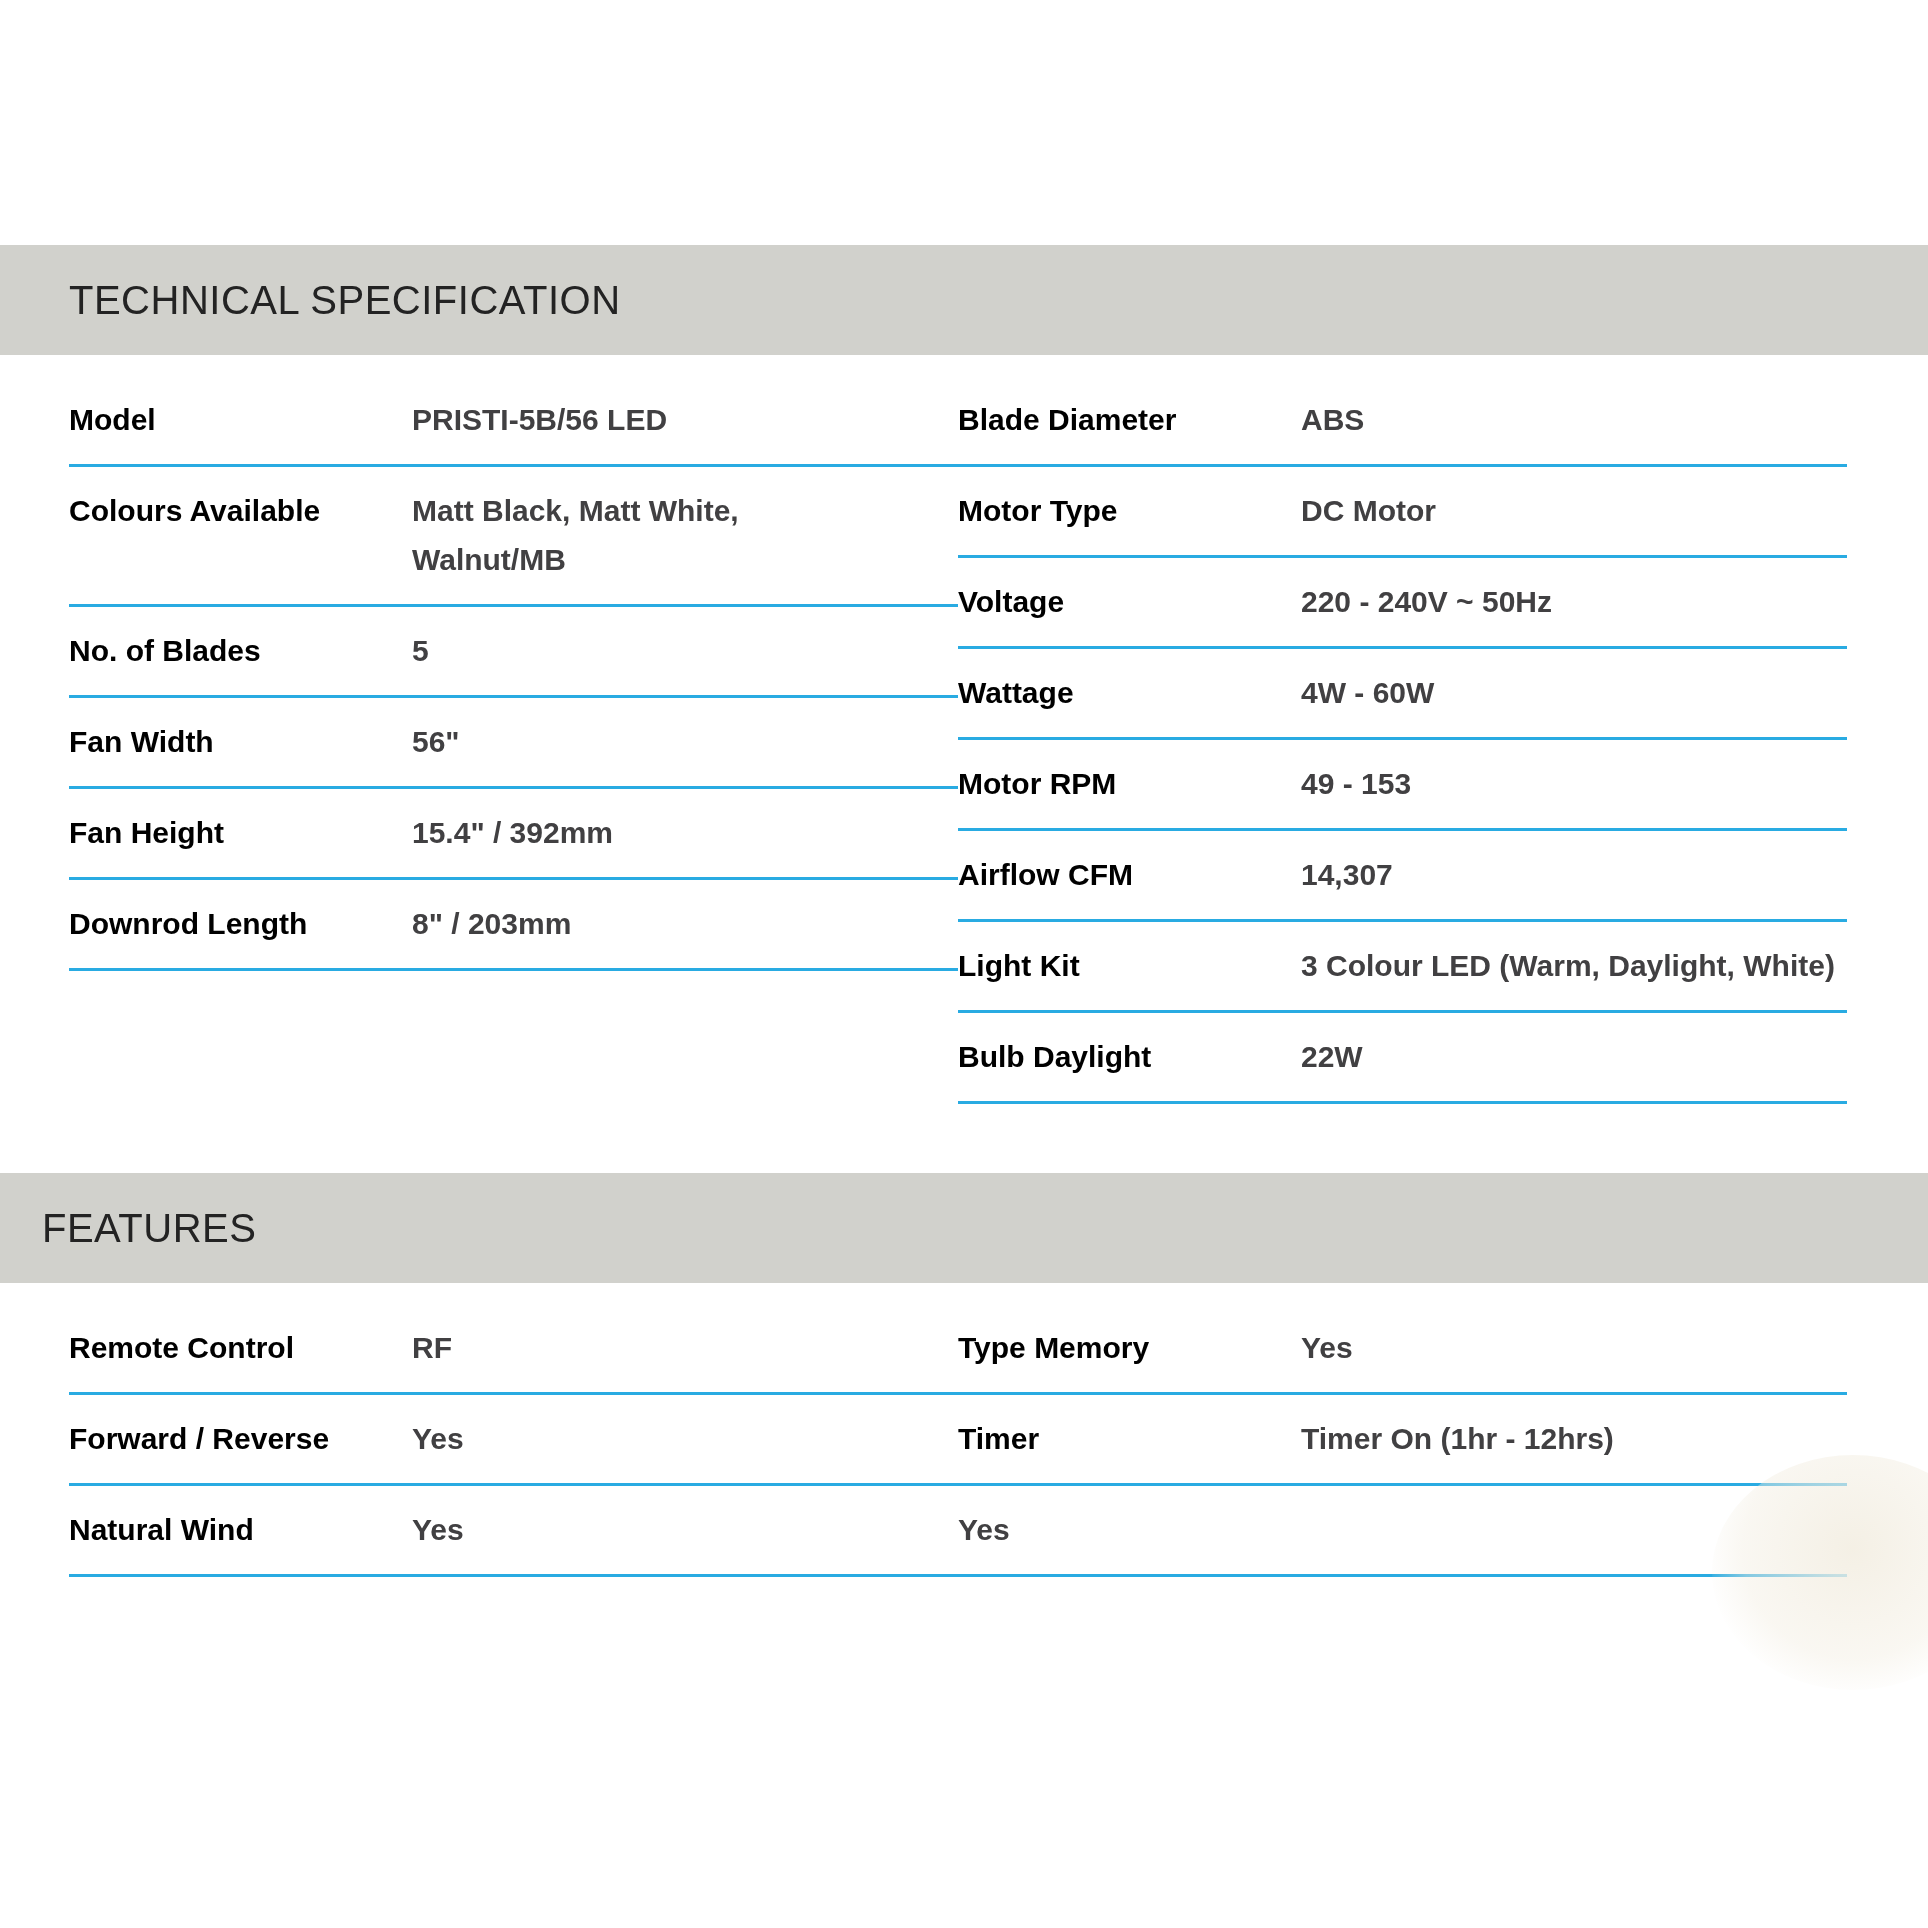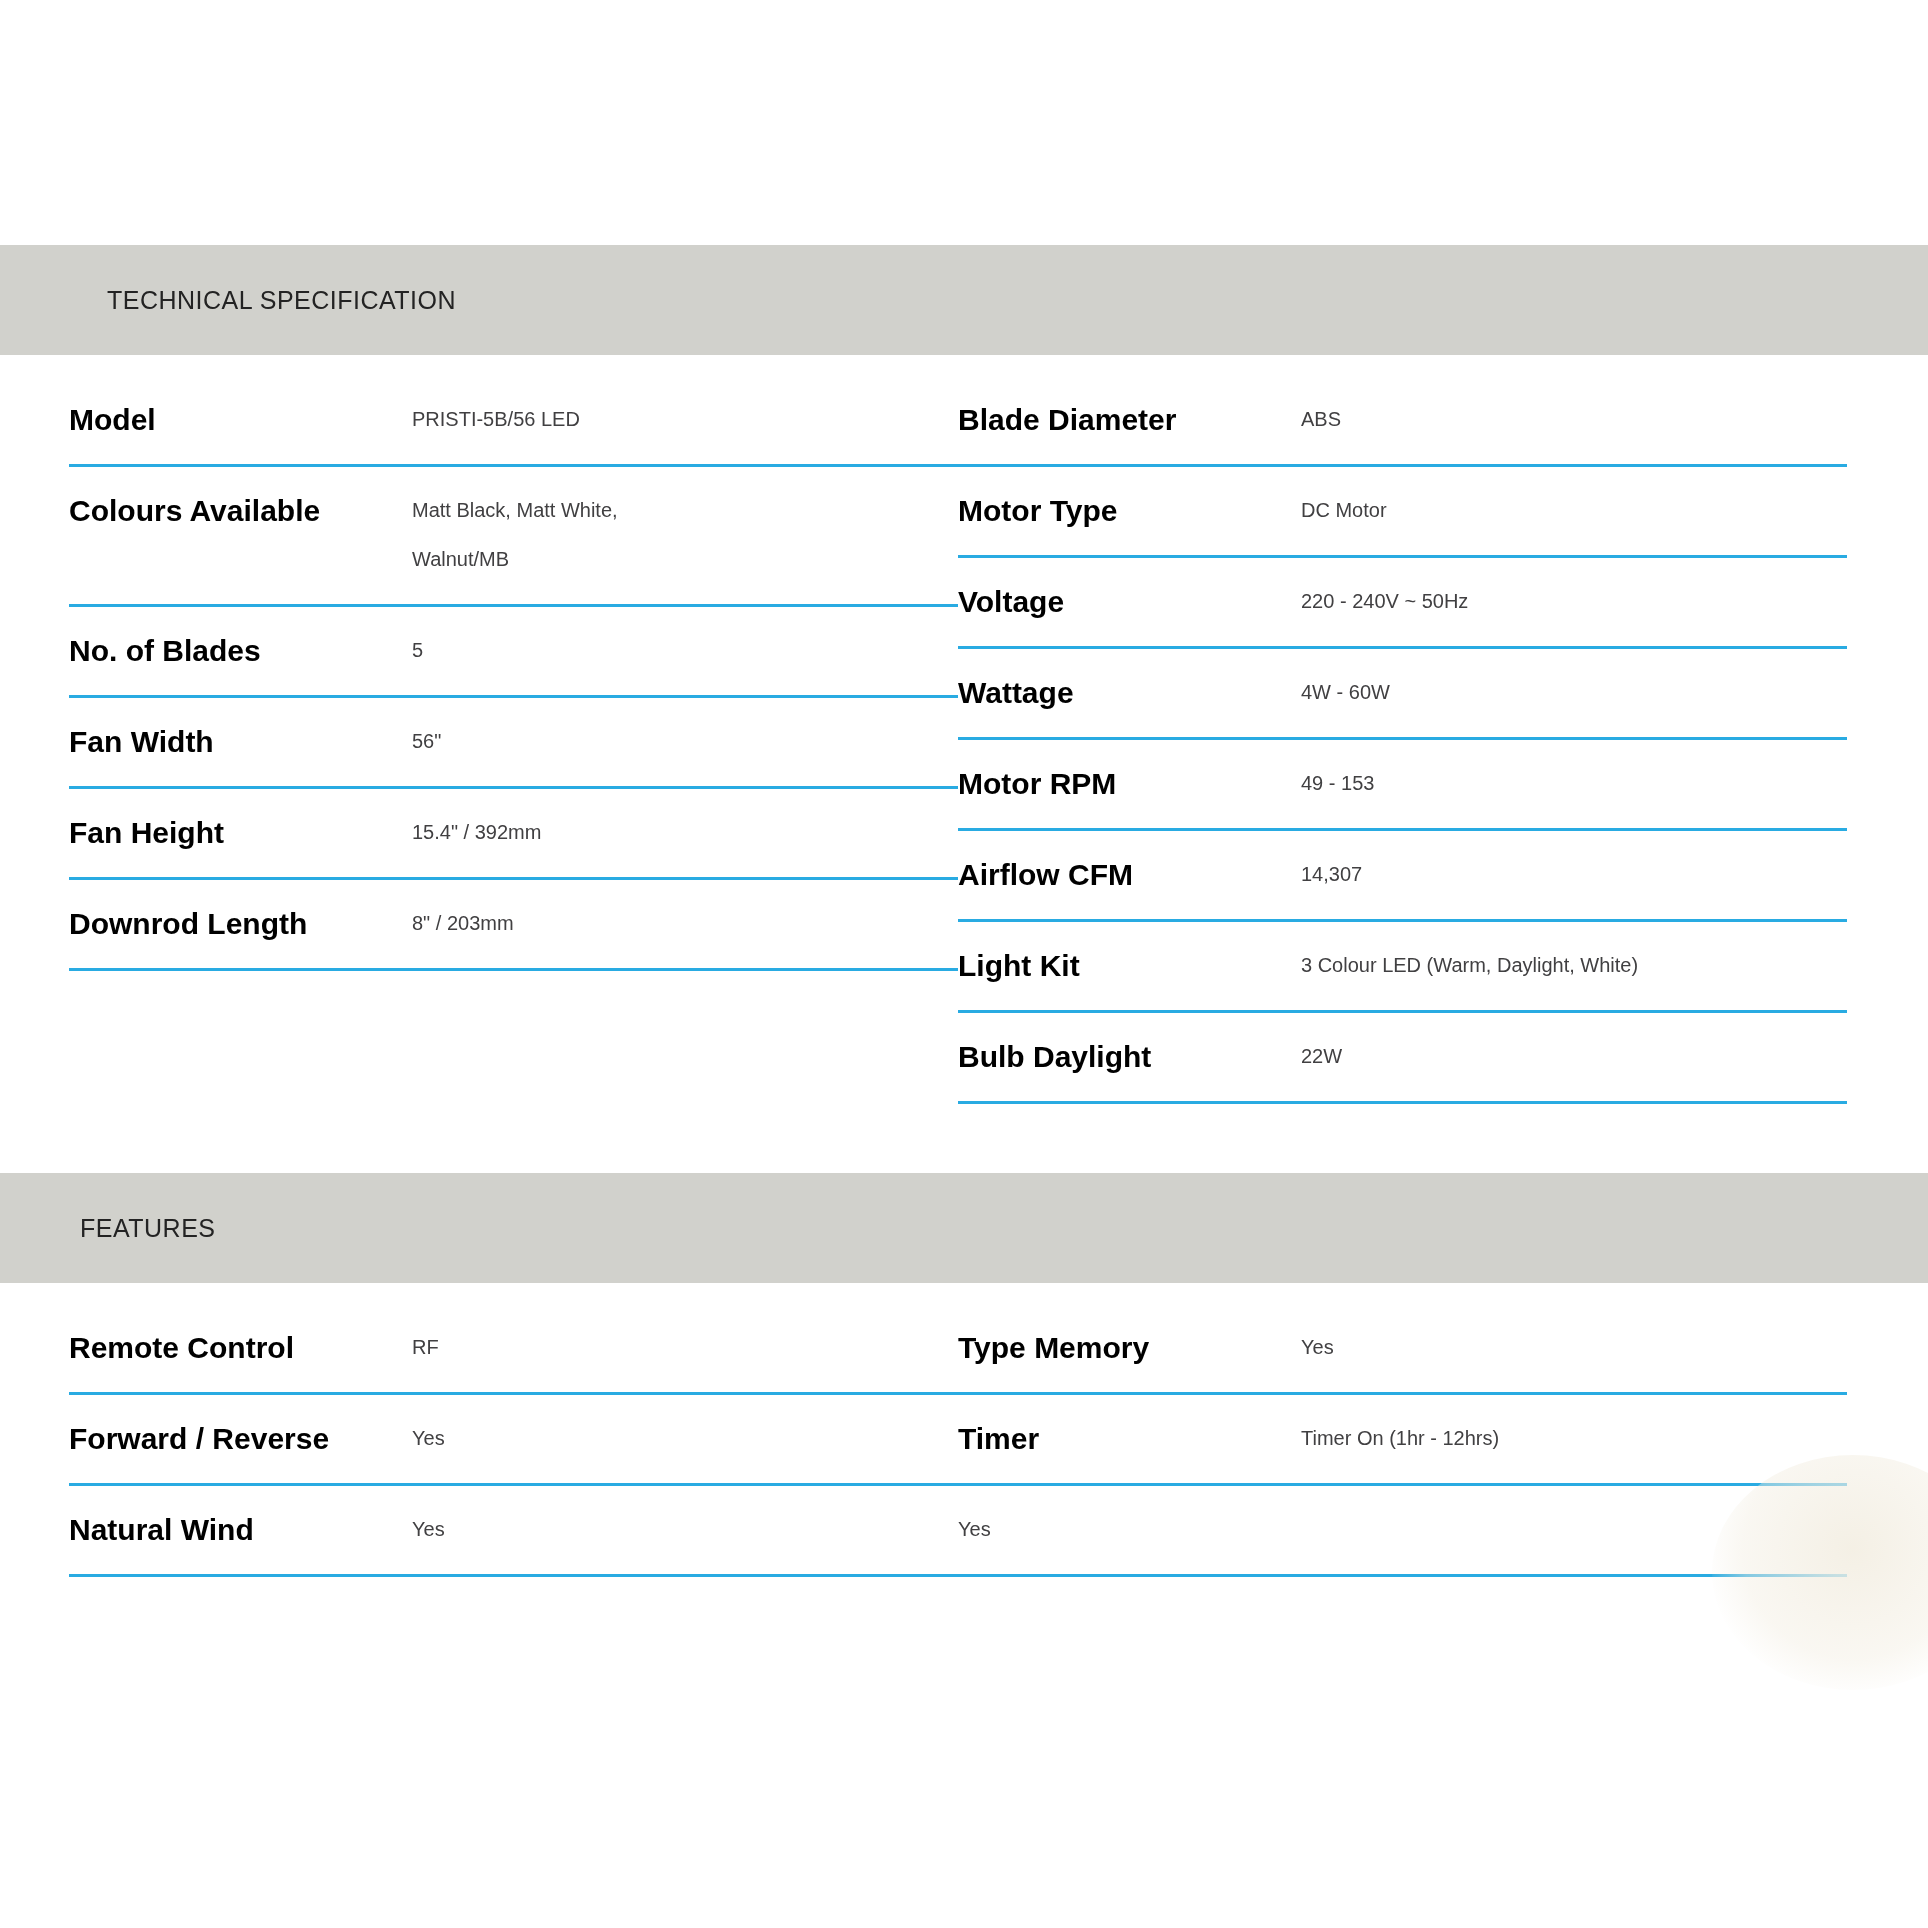--- a/index.html
+++ b/index.html
@@ -17,25 +17,24 @@
   }
   .band {
     height: 110px;
     background: #d1d1cc;
     display: flex;
     align-items: center;
     padding-left: 69px;
     box-sizing: border-box;
   }
   .band-title {
-    font-size: 25px;
+    font-size: 40px;
     font-weight: 400;
     color: #232323;
     letter-spacing: 0.5px;
-    margin-left: 38px;
   }
   #tech-band { margin-top: 245px; }
   #features-band { margin-top: 69px; padding-left: 42px; }
   .section {
     display: flex;
     padding: 21px 81px 0 69px;
     align-items: flex-start;
   }
   .col {
     flex: 1 1 0;
@@ -50,22 +49,22 @@
   }
   .label {
     flex: 0 0 343px;
     width: 343px;
     font-size: 30px;
     font-weight: 700;
     color: #000000;
   }
   .value {
     flex: 1 1 auto;
-    font-size: 20px;
-    font-weight: 400;
+    font-size: 30px;
+    font-weight: 700;
     color: #414042;
     white-space: pre-line;
   }
   .watermark {
     position: absolute;
     right: -66px;
     top: 1455px;
     width: 282px;
     height: 235px;
     border-radius: 50%;

